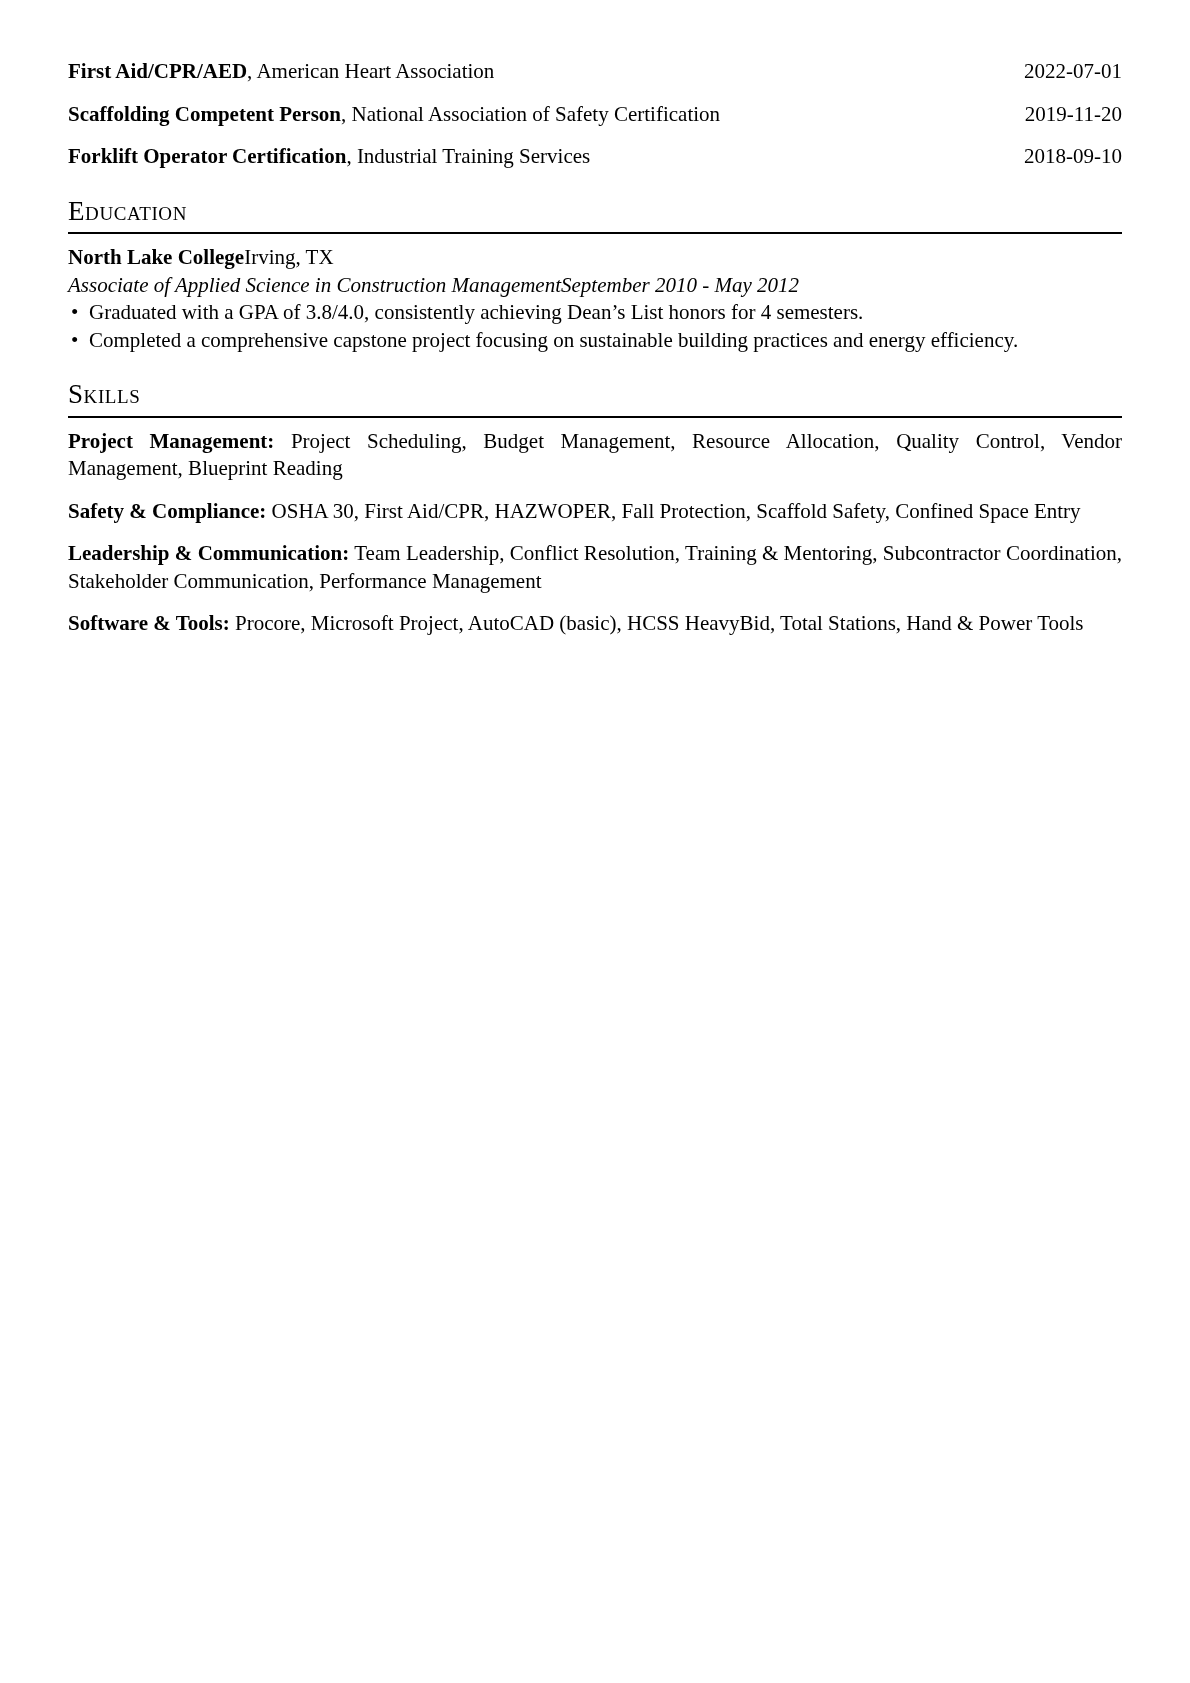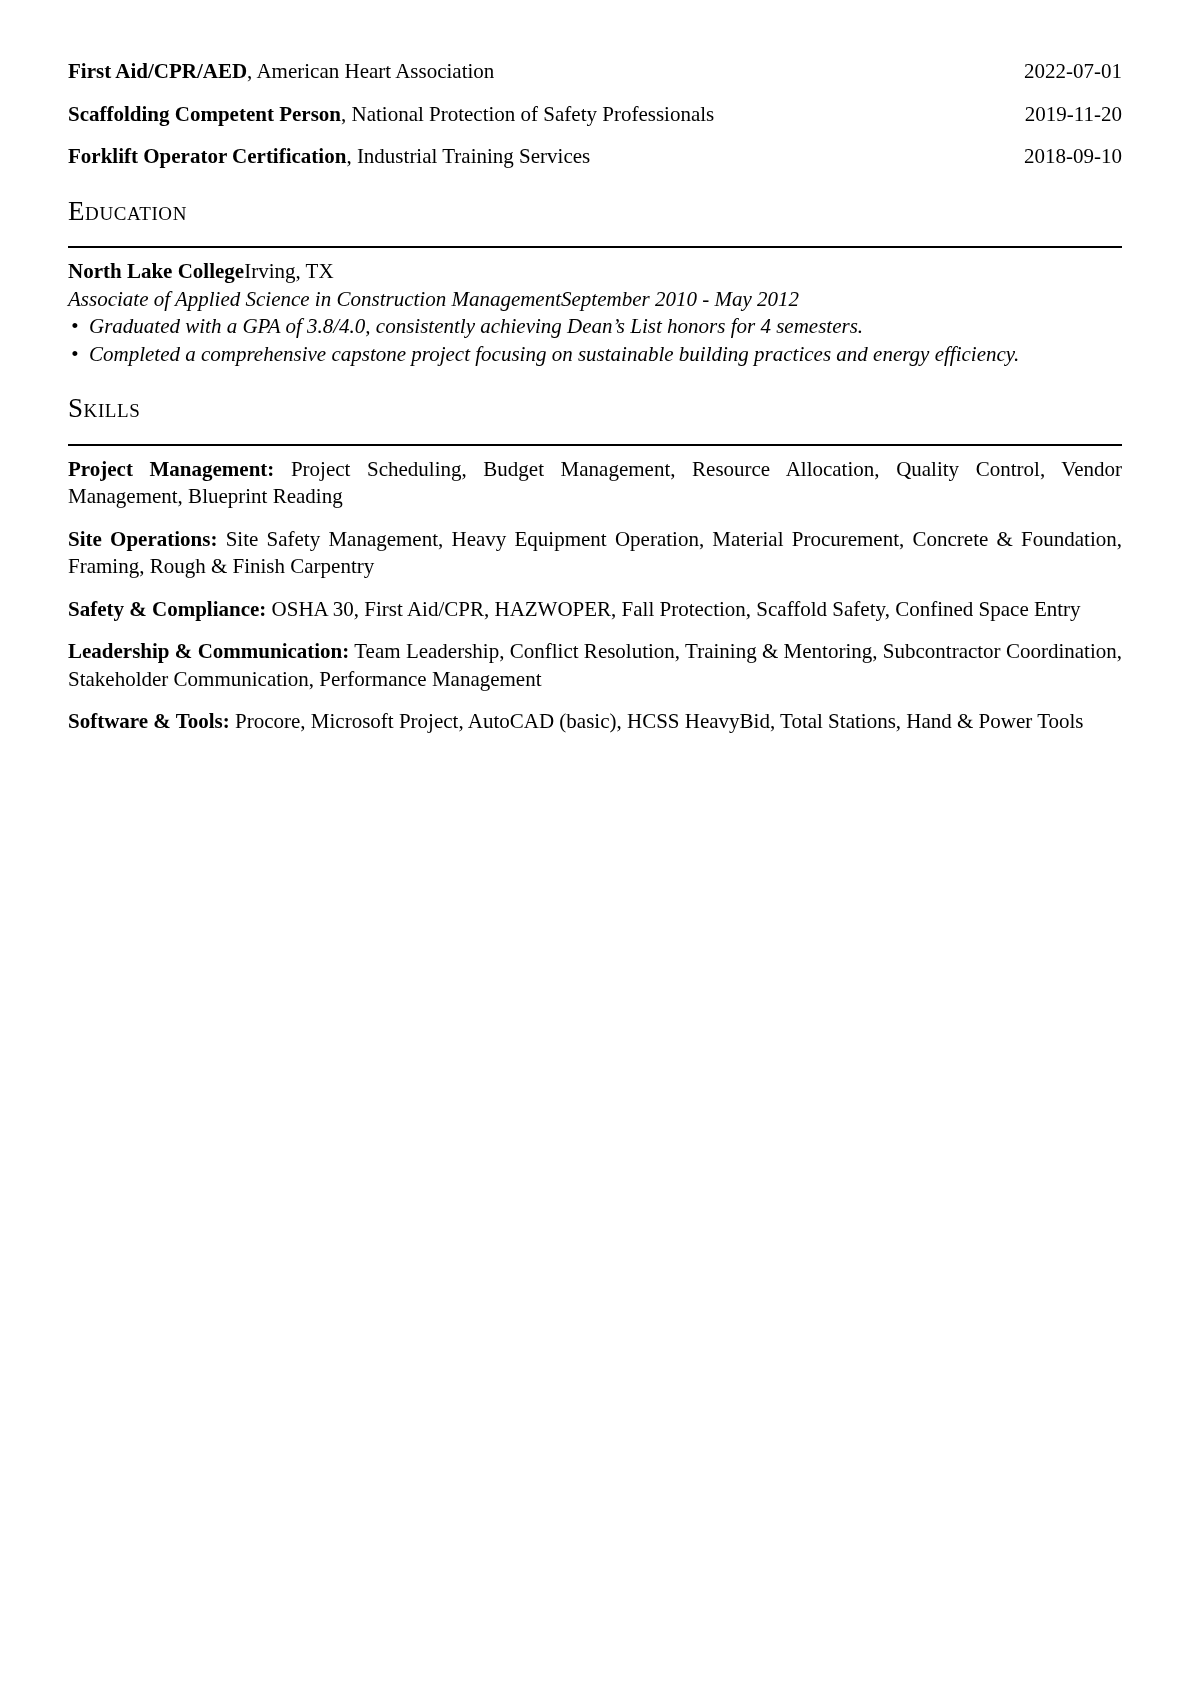--- a/index.html
+++ b/index.html
@@ -35,42 +35,41 @@
   
   .section { margin-top: 26px; }
   .sec-heading {
     margin: 0;
     font-size: 27px;
     line-height: 1.1;
     font-weight: normal;
     font-variant-caps: small-caps;
     font-variant: small-caps;
     letter-spacing: 0.6px;
-    padding-bottom: 20px;
+    padding-bottom: 6px;
     border-bottom: 2.5px solid #000000;
   }
   .sec-body { margin-top: 10px; }
 
   
   .edu-row {
     display: flex;
     justify-content: flex-start;
     align-items: baseline;
   }
   .bullets {
     margin: 0;
     padding: 0;
     list-style: none;
   }
   .bullets li {
     position: relative;
     padding-left: 21px;
     text-align: justify;
     hyphens: auto;
-    font-style: italic;
     -webkit-hyphens: auto;
   }
   .bullets li::before {
     content: "\2022";
     position: absolute;
     left: 3px;
   }
 
   
   .skill-para {
@@ -90,21 +89,21 @@
 
     <div class="cert-row">
       <div>
         <span class="b">First Aid/CPR/AED</span><span>, American Heart Association</span>
       </div>
       <div class="cert-date">2022-07-01</div>
     </div>
 
     <div class="cert-row">
       <div>
-        <span class="b">Scaffolding Competent Person</span><span>, National Protection of Safety Professionals</span>
+        <span class="b">Scaffolding Competent Person</span><span>, National Association of Safety Certification</span>
       </div>
       <div class="cert-date">2019-11-20</div>
     </div>
 
     <div class="cert-row">
       <div>
         <span class="b">Forklift Operator Certification</span><span>, Industrial Training Services</span>
       </div>
       <div class="cert-date">2018-09-10</div>
     </div>
@@ -134,23 +133,20 @@
   </section>
 
   <section class="section">
     <h2 class="sec-heading">Skills</h2>
     <div class="sec-body">
 
       <p class="skill-para">
         <span class="b">Project Management:</span> <span>Project Scheduling, Budget Management, Resource Allocation, Quality Control, Vendor Management, Blueprint Reading</span>
       </p>
 
-      <p class="skill-para">
-        <span class="b">Site Operations:</span> <span>Site Safety Management, Heavy Equipment Operation, Material Procurement, Concrete &amp; Foundation, Framing, Rough &amp; Finish Carpentry</span>
-      </p>
 
       <p class="skill-para">
         <span class="b">Safety &amp; Compliance:</span> <span>OSHA 30, First Aid/CPR, HAZWOPER, Fall Protection, Scaffold Safety, Confined Space Entry</span>
       </p>
 
       <p class="skill-para">
         <span class="b">Leadership &amp; Communication:</span> <span>Team Leadership, Conflict Resolution, Training &amp; Mentoring, Subcontractor Coordination, Stakeholder Communication, Performance Management</span>
       </p>
 
       <p class="skill-para">

